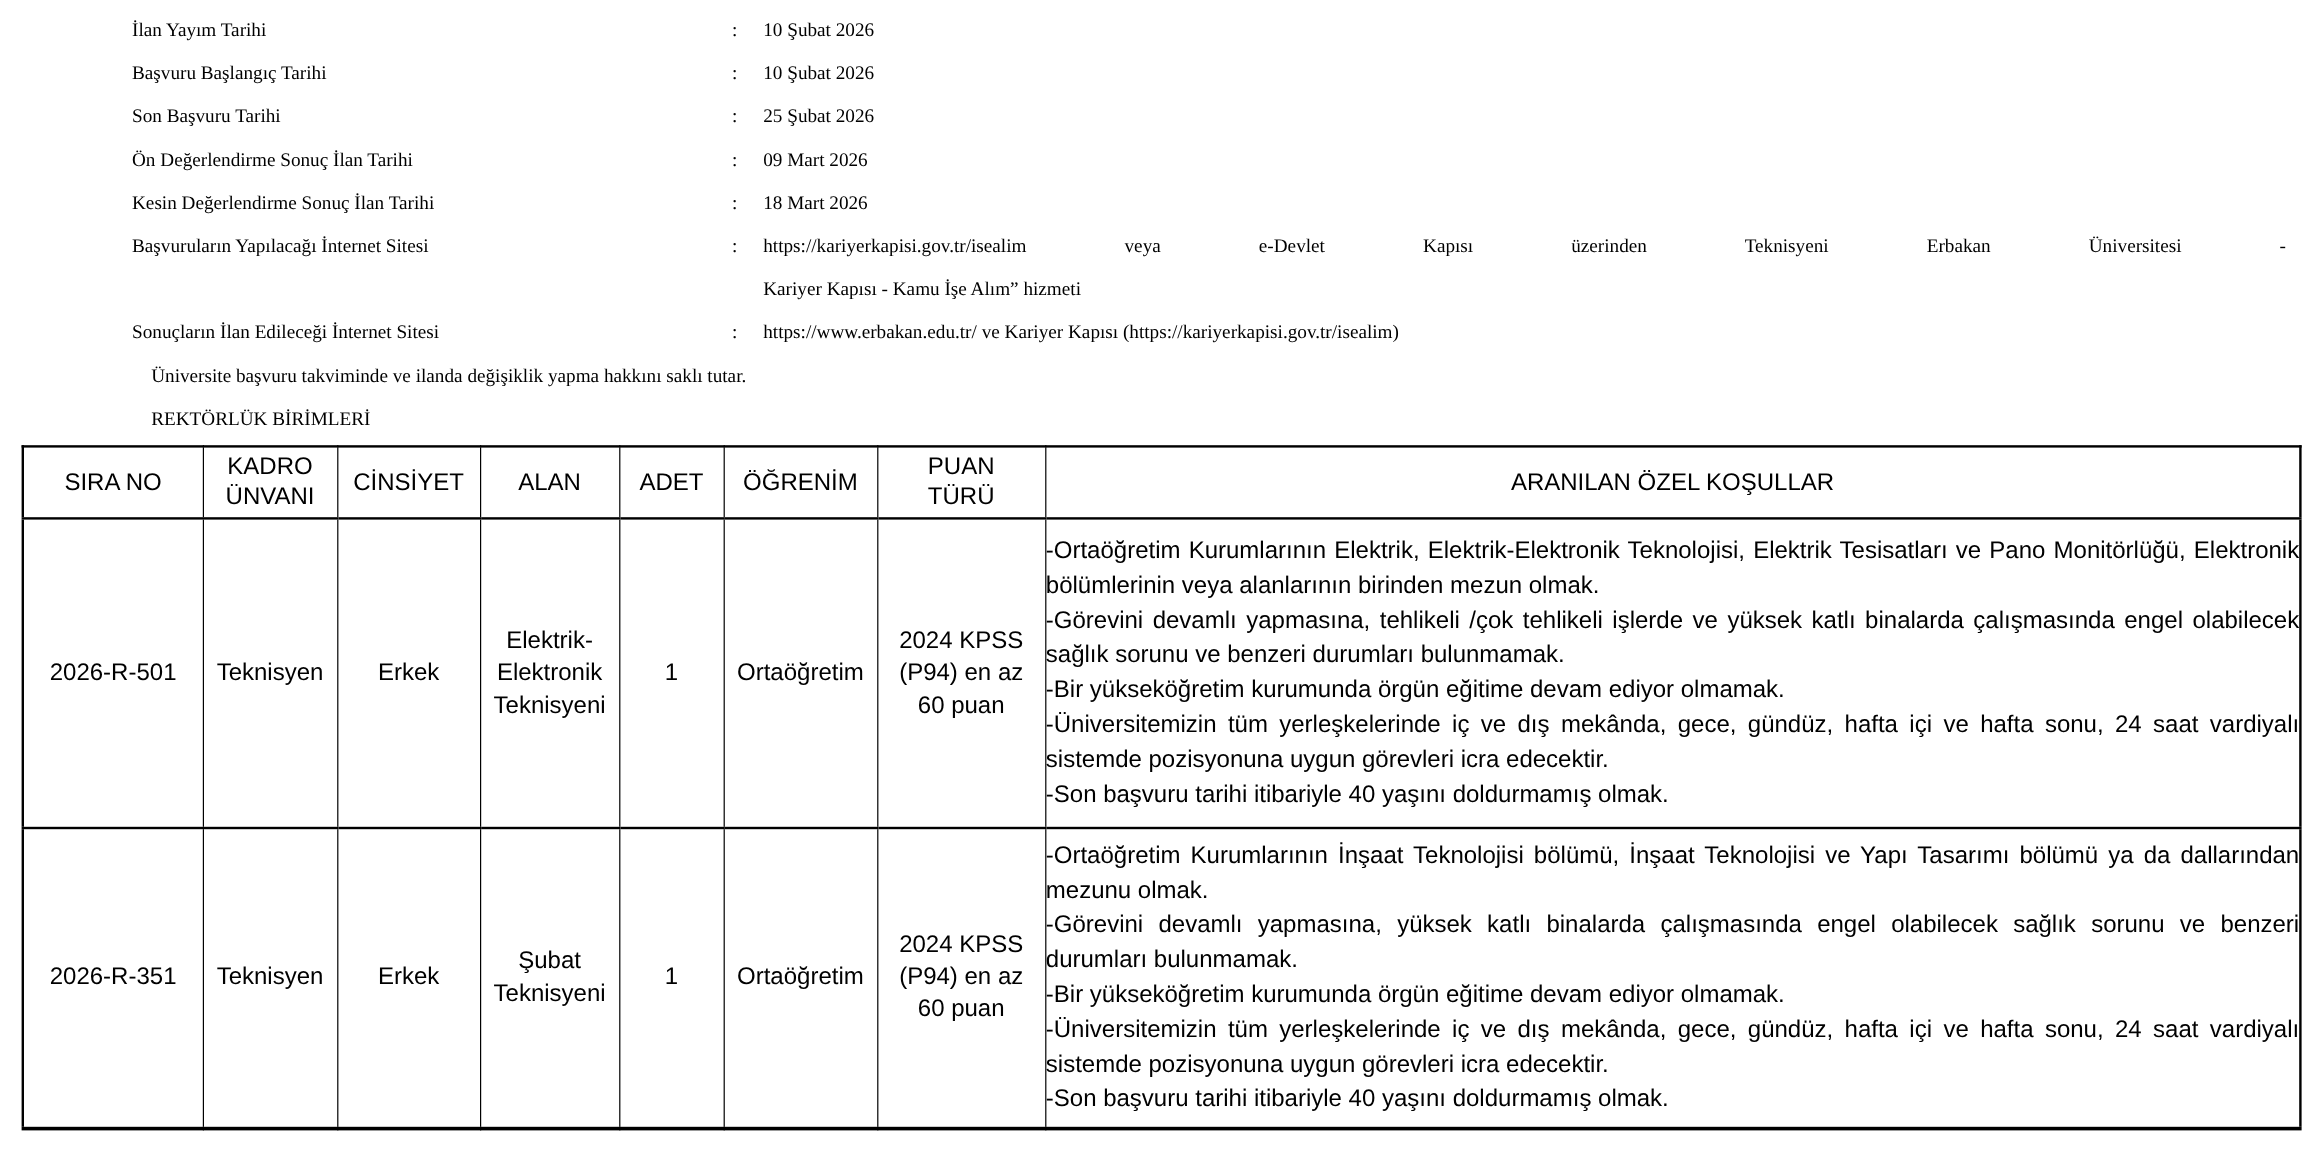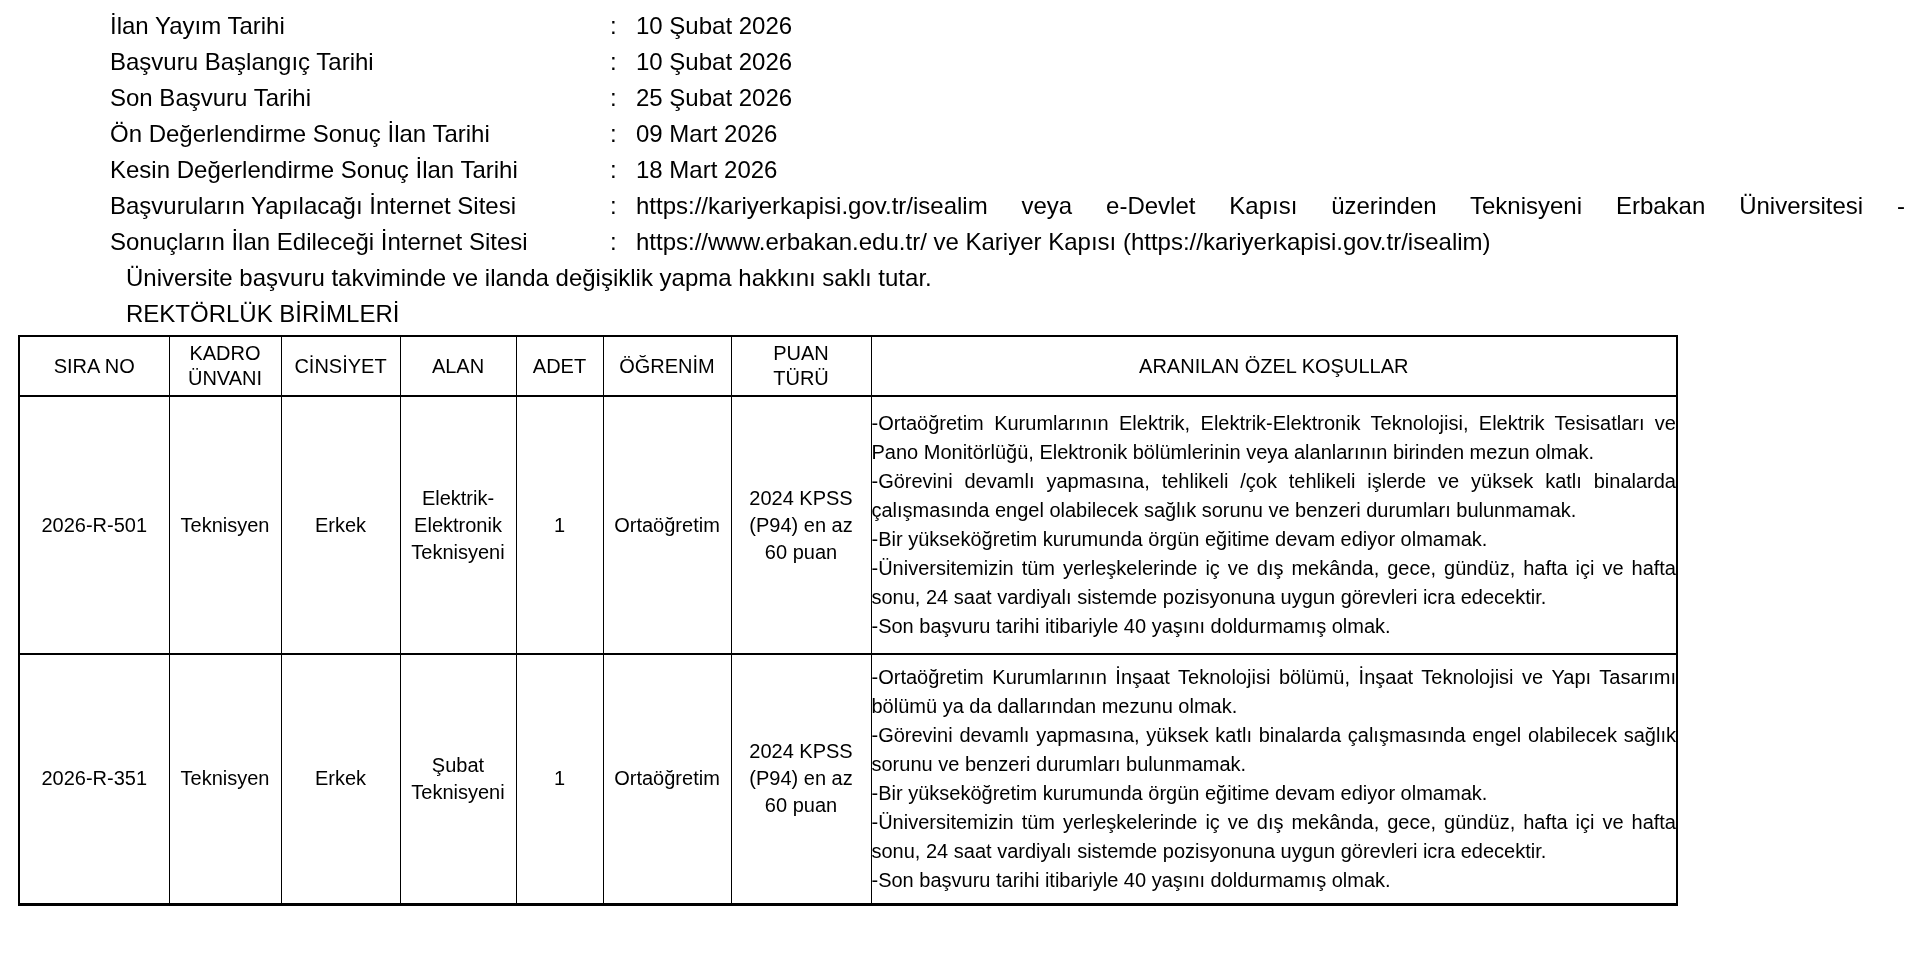--- a/index.html
+++ b/index.html
@@ -4,35 +4,35 @@
 <style>
   * { box-sizing: border-box; }
   html, body { margin: 0; padding: 0; }
   body {
     width: 1920px; height: 974px;
     background: #ffffff; color: #000000;
     overflow: hidden;
   }
   
   .info-block {
-    font-family: Liberation Sans, sans-serif;
-    font-size: 24px; line-height: 36px;
+    font-family: Liberation Serif, serif;
+    font-size: 16px; line-height: 36px;
     padding: 8px 15px 0 110px;
   }
   .info-row { display: flex; }
   .info-label { width: 500px; flex: none; }
   .info-colon { width: 26px; flex: none; }
   .info-value { flex: 1 1 auto; }
   .v-line { display: block; }
   .v-line.j { text-align: justify; text-align-last: justify; }
   .note-line, .section-title { white-space: nowrap; margin-left: 16px; }
   
   table.positions {
     border-collapse: collapse; table-layout: fixed;
-    width: 1660px; margin: 3px 0 0 18px;
+    width: 1900px; margin: 3px 0 0 18px;
     font-family: "Liberation Sans", sans-serif;
     font-size: 20px;
     border: 2px solid #000; border-bottom-width: 3px;
   }
   table.positions th, table.positions td {
     border: 1px solid #000;
     vertical-align: middle;
     padding: 0;
   }
   table.positions thead tr { height: 60px; }
@@ -85,20 +85,21 @@
     <span class="info-label">Kesin Değerlendirme Sonuç İlan Tarihi</span>
     <span class="info-colon">:</span>
     <span class="info-value">18 Mart 2026</span>
   </div>
 
   <div class="info-row">
     <span class="info-label">Başvuruların Yapılacağı İnternet Sitesi</span>
     <span class="info-colon">:</span>
     <span class="info-value">
       <span class="v-line j">https://kariyerkapisi.gov.tr/isealim veya e-Devlet Kapısı üzerinden Teknisyeni Erbakan Üniversitesi -</span>
+      <span class="v-line">Kariyer Kapısı - Kamu İşe Alım” hizmeti</span>
     </span>
   </div>
 
   <div class="info-row">
     <span class="info-label">Sonuçların İlan Edileceği İnternet Sitesi</span>
     <span class="info-colon">:</span>
     <span class="info-value">https://www.erbakan.edu.tr/ ve Kariyer Kapısı (https://kariyerkapisi.gov.tr/isealim)</span>
   </div>
 
   <div class="note-line">Üniversite başvuru takviminde ve ilanda değişiklik yapma hakkını saklı tutar.</div>

